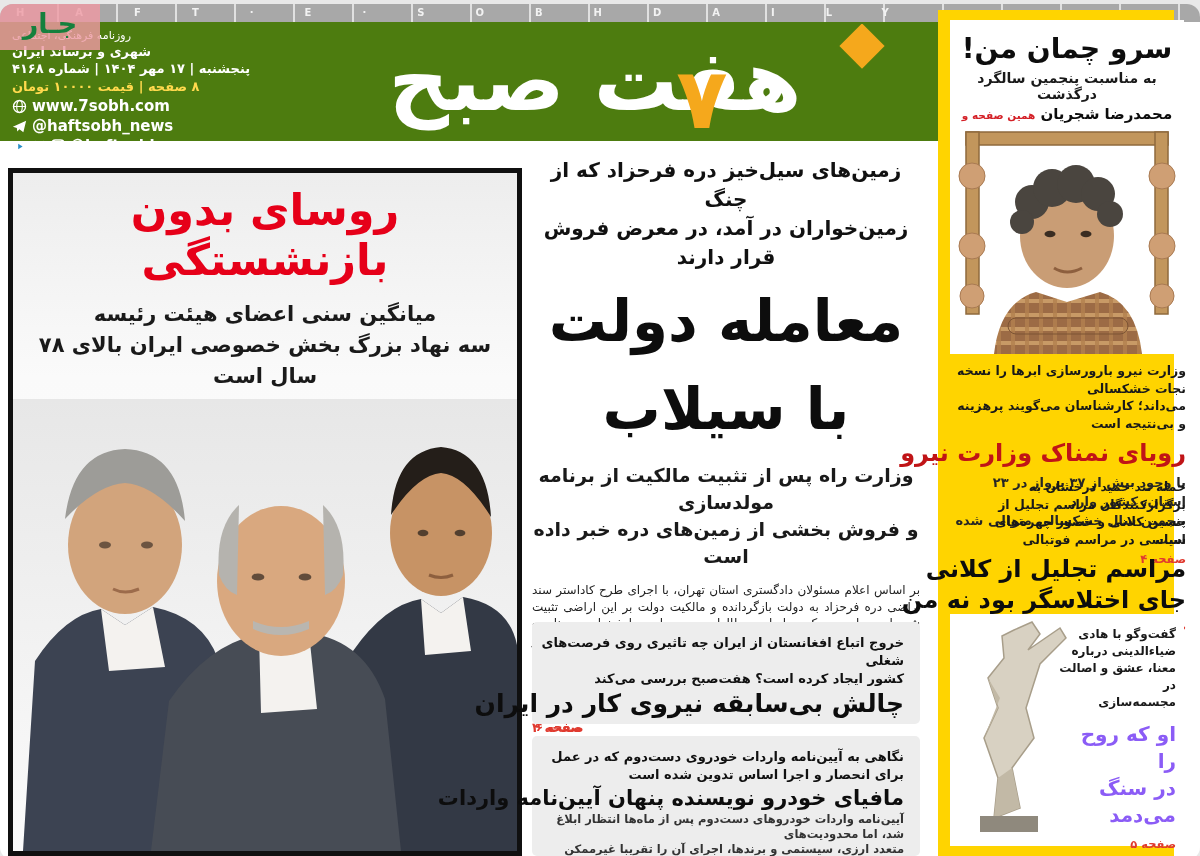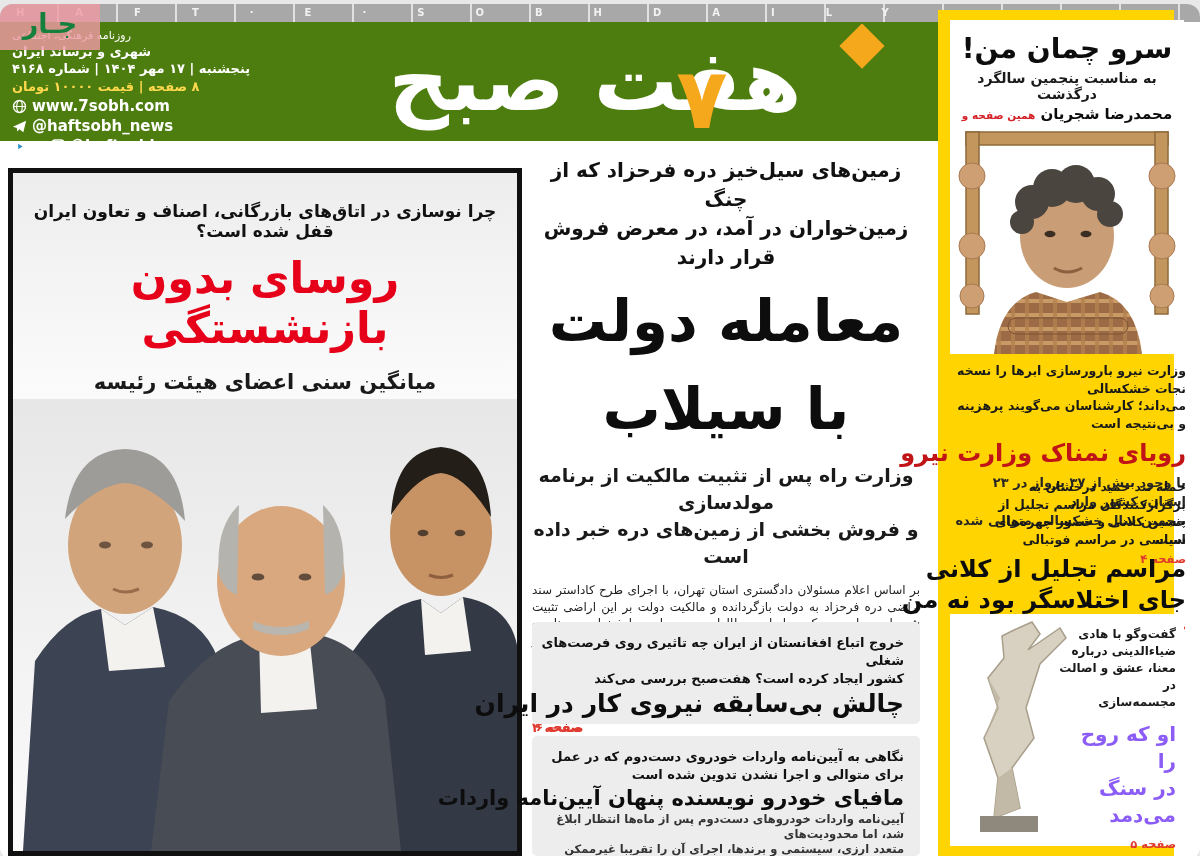--- a/index.html
+++ b/index.html
@@ -196,21 +196,20 @@
     <div id="logo-wrap">
       <svg width="670" height="116" viewBox="0 0 670 116">
         <rect x="596" y="6" width="32" height="32" transform="rotate(45 612 22)" fill="#f5a81c"></rect>
         <text x="345" y="86" text-anchor="middle" font-family="DejaVu Sans, sans-serif" font-weight="bold" font-size="84" fill="#ffffff" direction="rtl">هفت صبح</text>
         <text x="452" y="104" text-anchor="middle" font-family="DejaVu Sans, sans-serif" font-weight="bold" font-size="84" fill="#f5a81c">۷</text>
       </svg>
     </div>
   </div>
 
   <div id="left-box" class="abs">
-    <div class="kicker">چرا نوسازی در اتاق‌های بازرگانی، اصناف و تعاون ایران قفل شده است؟</div>
     <div class="headline">روسای بدون بازنشستگی</div>
     <div class="deck">
       <div>میانگین سنی اعضای هیئت رئیسه</div>
       <div>سه نهاد بزرگ بخش خصوصی ایران بالای ۷۸ سال است</div>
     </div>
     <div class="pageref">صفحه ۲</div>
     <svg id="men-photo" viewBox="0 0 504 452" preserveAspectRatio="none">
       <defs>
         <linearGradient id="bgfade" x1="0" y1="0" x2="0" y2="1">
           <stop offset="0" stop-color="#e7e7e7"></stop>
@@ -272,21 +271,21 @@
       <div>خروج اتباع افغانستان از ایران چه تاثیری روی فرصت‌های شغلی</div>
       <div>کشور ایجاد کرده است؟ هفت‌صبح بررسی می‌کند</div>
     </div>
     <div class="headline">چالش بی‌سابقه نیروی کار در ایران</div>
     <div class="pageref">صفحه ۶</div>
   </div>
 
   <div id="gray-box-2" class="gray-box abs">
     <div class="kicker">
       <div>نگاهی به آیین‌نامه واردات خودروی دست‌دوم که در عمل</div>
-      <div>برای متوالی و اجرا نشدن تدوین شده است</div>
+      <div>برای انحصار و اجرا اساس تدوین شده است</div>
     </div>
     <div class="headline">مافیای خودرو نویسنده پنهان آیین‌نامه واردات</div>
     <div class="deck">
       <div>آیین‌نامه واردات خودروهای دست‌دوم پس از ماه‌ها انتظار ابلاغ شد، اما محدودیت‌های</div>
       <div>متعدد ارزی، سیستمی و برندها، اجرای آن را تقریبا غیرممکن کرده است</div>
     </div>
 
   </div>
 
   <div id="yellow-col" class="abs">

